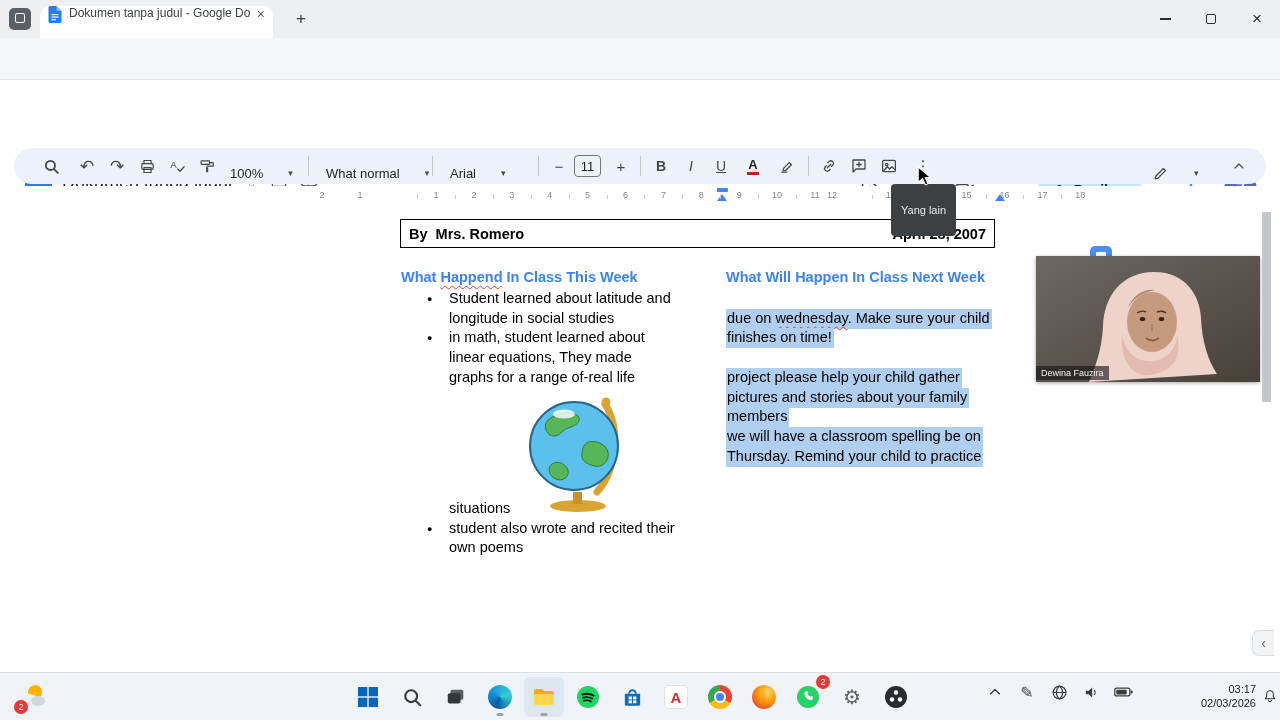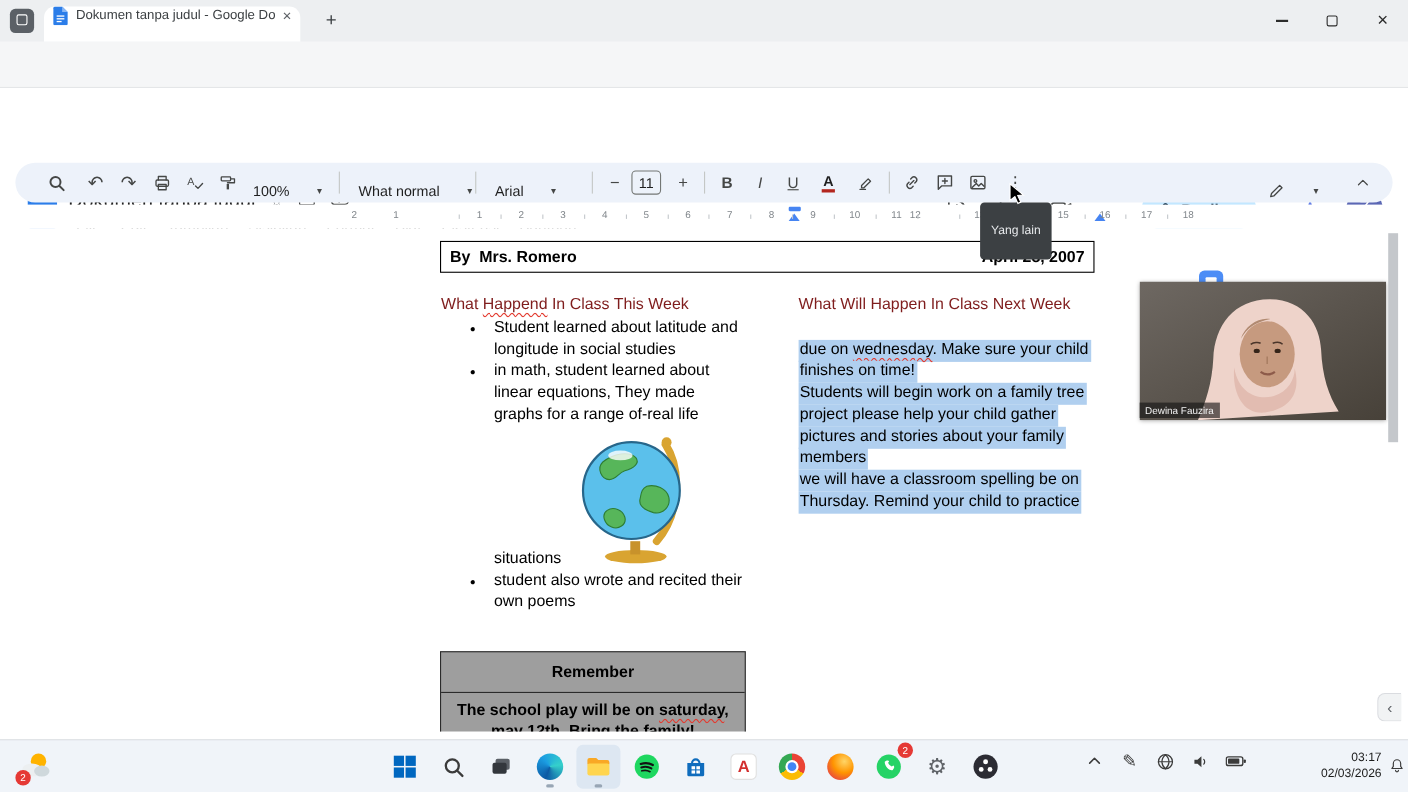--- a/index.html
+++ b/index.html
@@ -77,21 +77,21 @@
   .tab-item{position:absolute;left:8px;top:106px;width:248px;height:35px;border-radius:17px;background:#dfe9f8;display:flex;align-items:center;gap:10px;padding:0 12px 0 34px}
   .tab-item-label{flex:1;font-size:14px;font-weight:bold;color:#1f1f1f}
   .tab-item-dots{font-size:15px;color:#444746}
   .sp-helper{position:absolute;left:20px;top:150px;width:212px;font-size:12px;line-height:16px;color:#5f6368}
 
   
   .main-clip{position:absolute;left:0;top:208px;width:1280px;height:457px;overflow:hidden;background:#fff}
   .byline-box{position:absolute;left:400px;top:11px;width:595px;height:29px;border:1.5px solid #000;display:flex;align-items:center;padding:0 8px}
   .byline{font-size:14.5px;font-weight:bold;white-space:pre;color:#000}
   .date{margin-left:auto;font-size:14.5px;font-weight:bold;color:#000}
-  .doc-h{position:absolute;font-size:14.5px;font-weight:normal;color:#7f1d1d;white-space:pre}
+  .doc-h{position:absolute;font-size:14.5px;font-weight:bold;color:#3b82f6;white-space:pre}
   .l-line,.r-line{position:absolute;font-size:14.5px;line-height:19.5px;color:#000;white-space:pre}
   .r-line{background:#b0cfef;padding:0 2px 0 1px}
   .bullet{position:absolute;left:427px;font-size:9px;color:#000}
   .misspell{text-decoration:underline wavy #e33b30;text-decoration-thickness:1px;text-underline-offset:3px}
   .remember{position:absolute;left:400px;top:384px;width:278px;height:100px;background:#9e9e9e;border:1.5px solid #2b2b2b}
   .rem-head{height:37px;border-bottom:1.5px solid #2b2b2b;display:flex;align-items:center;justify-content:center;font-size:14.5px;font-weight:bold;color:#000}
   .rem-line{text-align:center;font-size:14.5px;font-weight:bold;color:#000;line-height:19px}
   .rem-body{padding-top:7px}
 
   .float-btn{position:absolute;left:1090px;top:246px;width:22px;height:22px;border-radius:5px;background:#4c8df6;z-index:5}
@@ -469,34 +469,26 @@
 
     <div class="l-line" style="left:449px;top:291px">situations</div>
 
     <span class="bullet" style="top:316px">●</span>
     <div class="l-line" style="left:449px;top:311px">student also wrote and recited their</div>
     <div class="l-line" style="left:449px;top:330px">own poems</div>
 
     <div class="doc-h" style="left:726px;top:61px">What Will Happen In Class Next Week</div>
     <div class="r-line" style="left:726px;top:101px"><span>due on </span><span class="misspell">wednesday</span><span>. Make sure your child</span></div>
     <div class="r-line" style="left:726px;top:120px">finishes on time!</div>
-    <div class="r-line" style="left:726px;top:140px">Students will begin work on a family tree</div>
     <div class="r-line" style="left:726px;top:160px">project please help your child gather</div>
     <div class="r-line" style="left:726px;top:180px">pictures and stories about your family</div>
     <div class="r-line" style="left:726px;top:199px">members</div>
     <div class="r-line" style="left:726px;top:219px">we will have a classroom spelling be on</div>
     <div class="r-line" style="left:726px;top:239px">Thursday. Remind your child to practice</div>
 
-    <div class="remember">
-      <div class="rem-head">Remember</div>
-      <div class="rem-body">
-        <div class="rem-line"><span>The school play will be on </span><span class="misspell">saturday</span><span>,</span></div>
-        <div class="rem-line">may 12th. Bring the family!</div>
-      </div>
-    </div>
   </div>
 
   <div class="float-btn">
       <i></i>
     </div>
 
   <div class="webcam">
     <svg width="224" height="126" viewBox="0 0 224 126">
       <defs>
           <linearGradient id="wbg" x1="0" y1="0" x2="1" y2="1">

